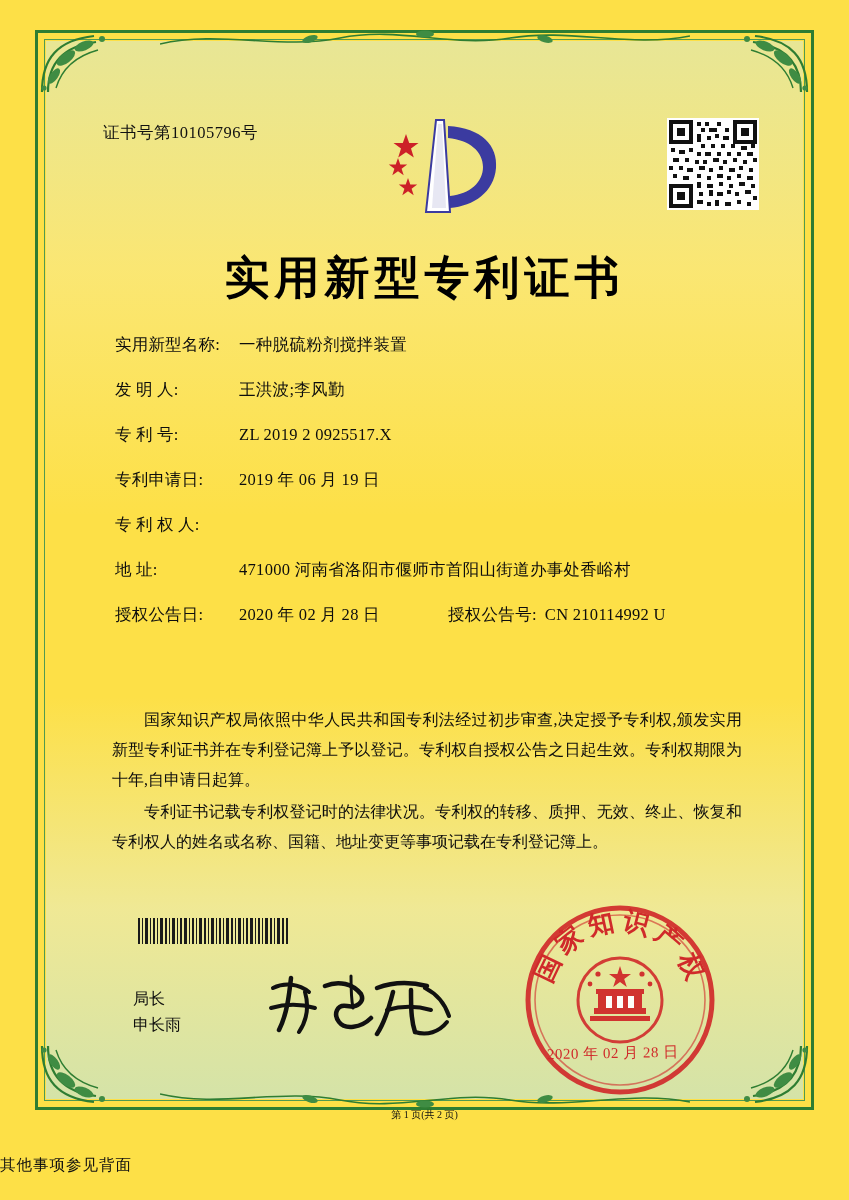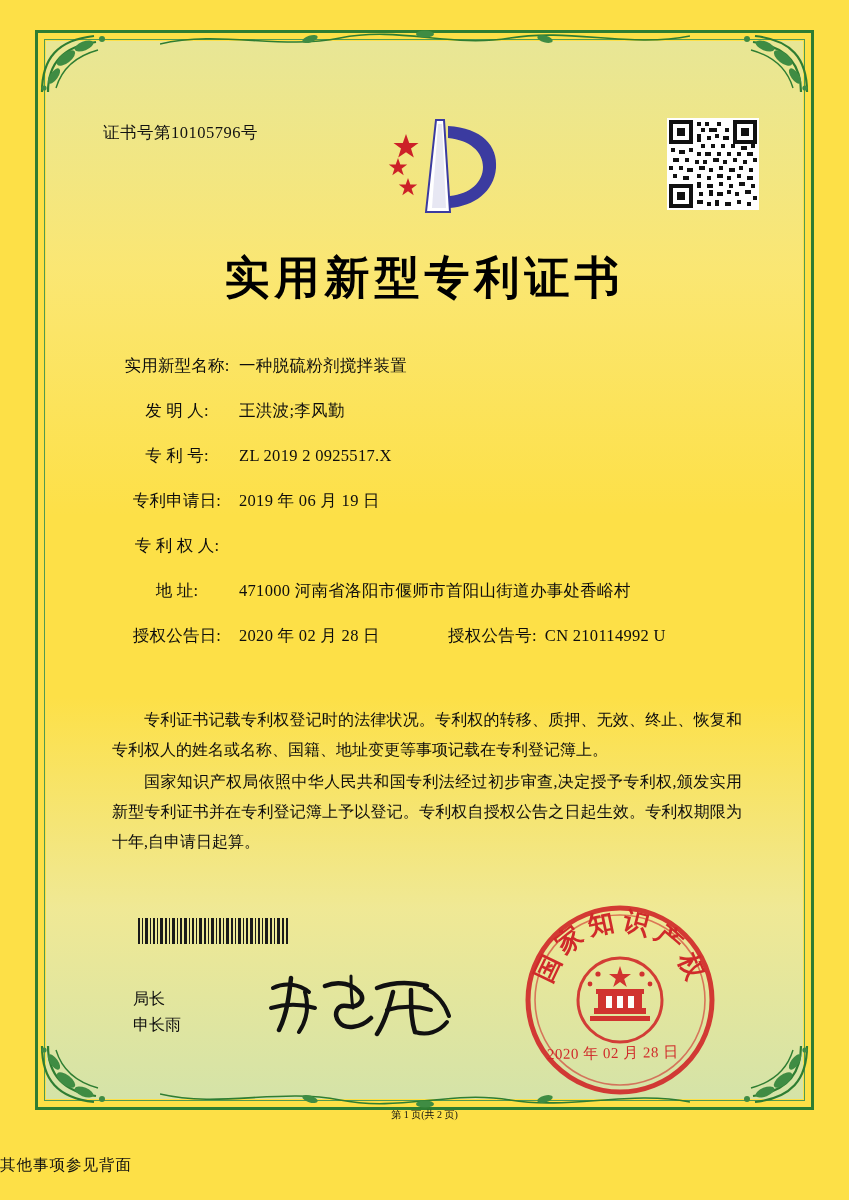--- a/index.html
+++ b/index.html
@@ -115,23 +115,22 @@
     font-weight: bold;
     letter-spacing: 5px;
     color: #000;
     font-family: Liberation Serif, serif;
   }
 
   
   .fields {
     position: absolute;
     left: 115px;
-    top: 355px;
+    top: 334px;
     width: 640px;
-    text-align: center;
   }
   .row {
     display: flex;
     align-items: baseline;
     font-size: 16.5px;
     color: #0d0d0d;
     margin-bottom: 23px;
     white-space: nowrap;
   }
   .row .lbl {
@@ -457,22 +456,22 @@
     <div class="row spread">
       <span class="lbl">授权公告日:</span>
       <span class="val">2020 年 02 月 28 日</span>
       <span class="val val2-label">授权公告号:</span>
       <span class="val" style="margin-left:8px">CN 210114992 U</span>
     </div>
 
   </div>
 
   <div class="para-wrap">
+    <p class="para">国家知识产权局依照中华人民共和国专利法经过初步审查,决定授予专利权,颁发实用新型专利证书并在专利登记簿上予以登记。专利权自授权公告之日起生效。专利权期限为十年,自申请日起算。</p>
     <p class="para">专利证书记载专利权登记时的法律状况。专利权的转移、质押、无效、终止、恢复和专利权人的姓名或名称、国籍、地址变更等事项记载在专利登记簿上。</p>
-    <p class="para">国家知识产权局依照中华人民共和国专利法经过初步审查,决定授予专利权,颁发实用新型专利证书并在专利登记簿上予以登记。专利权自授权公告之日起生效。专利权期限为十年,自申请日起算。</p>
   </div>
 
   <div class="barcode">
     <svg width="150" height="26" viewBox="0 0 150 26" shape-rendering="crispEdges">
       <rect width="150" height="26" fill="#ffffff" opacity="0"></rect>
       <g fill="#1a1a1a">
         <rect x="0" y="0" width="2" height="26"></rect>
           <rect x="4" y="0" width="1" height="26"></rect>
         <rect x="7" y="0" width="3" height="26"></rect>
           <rect x="12" y="0" width="1" height="26"></rect>

